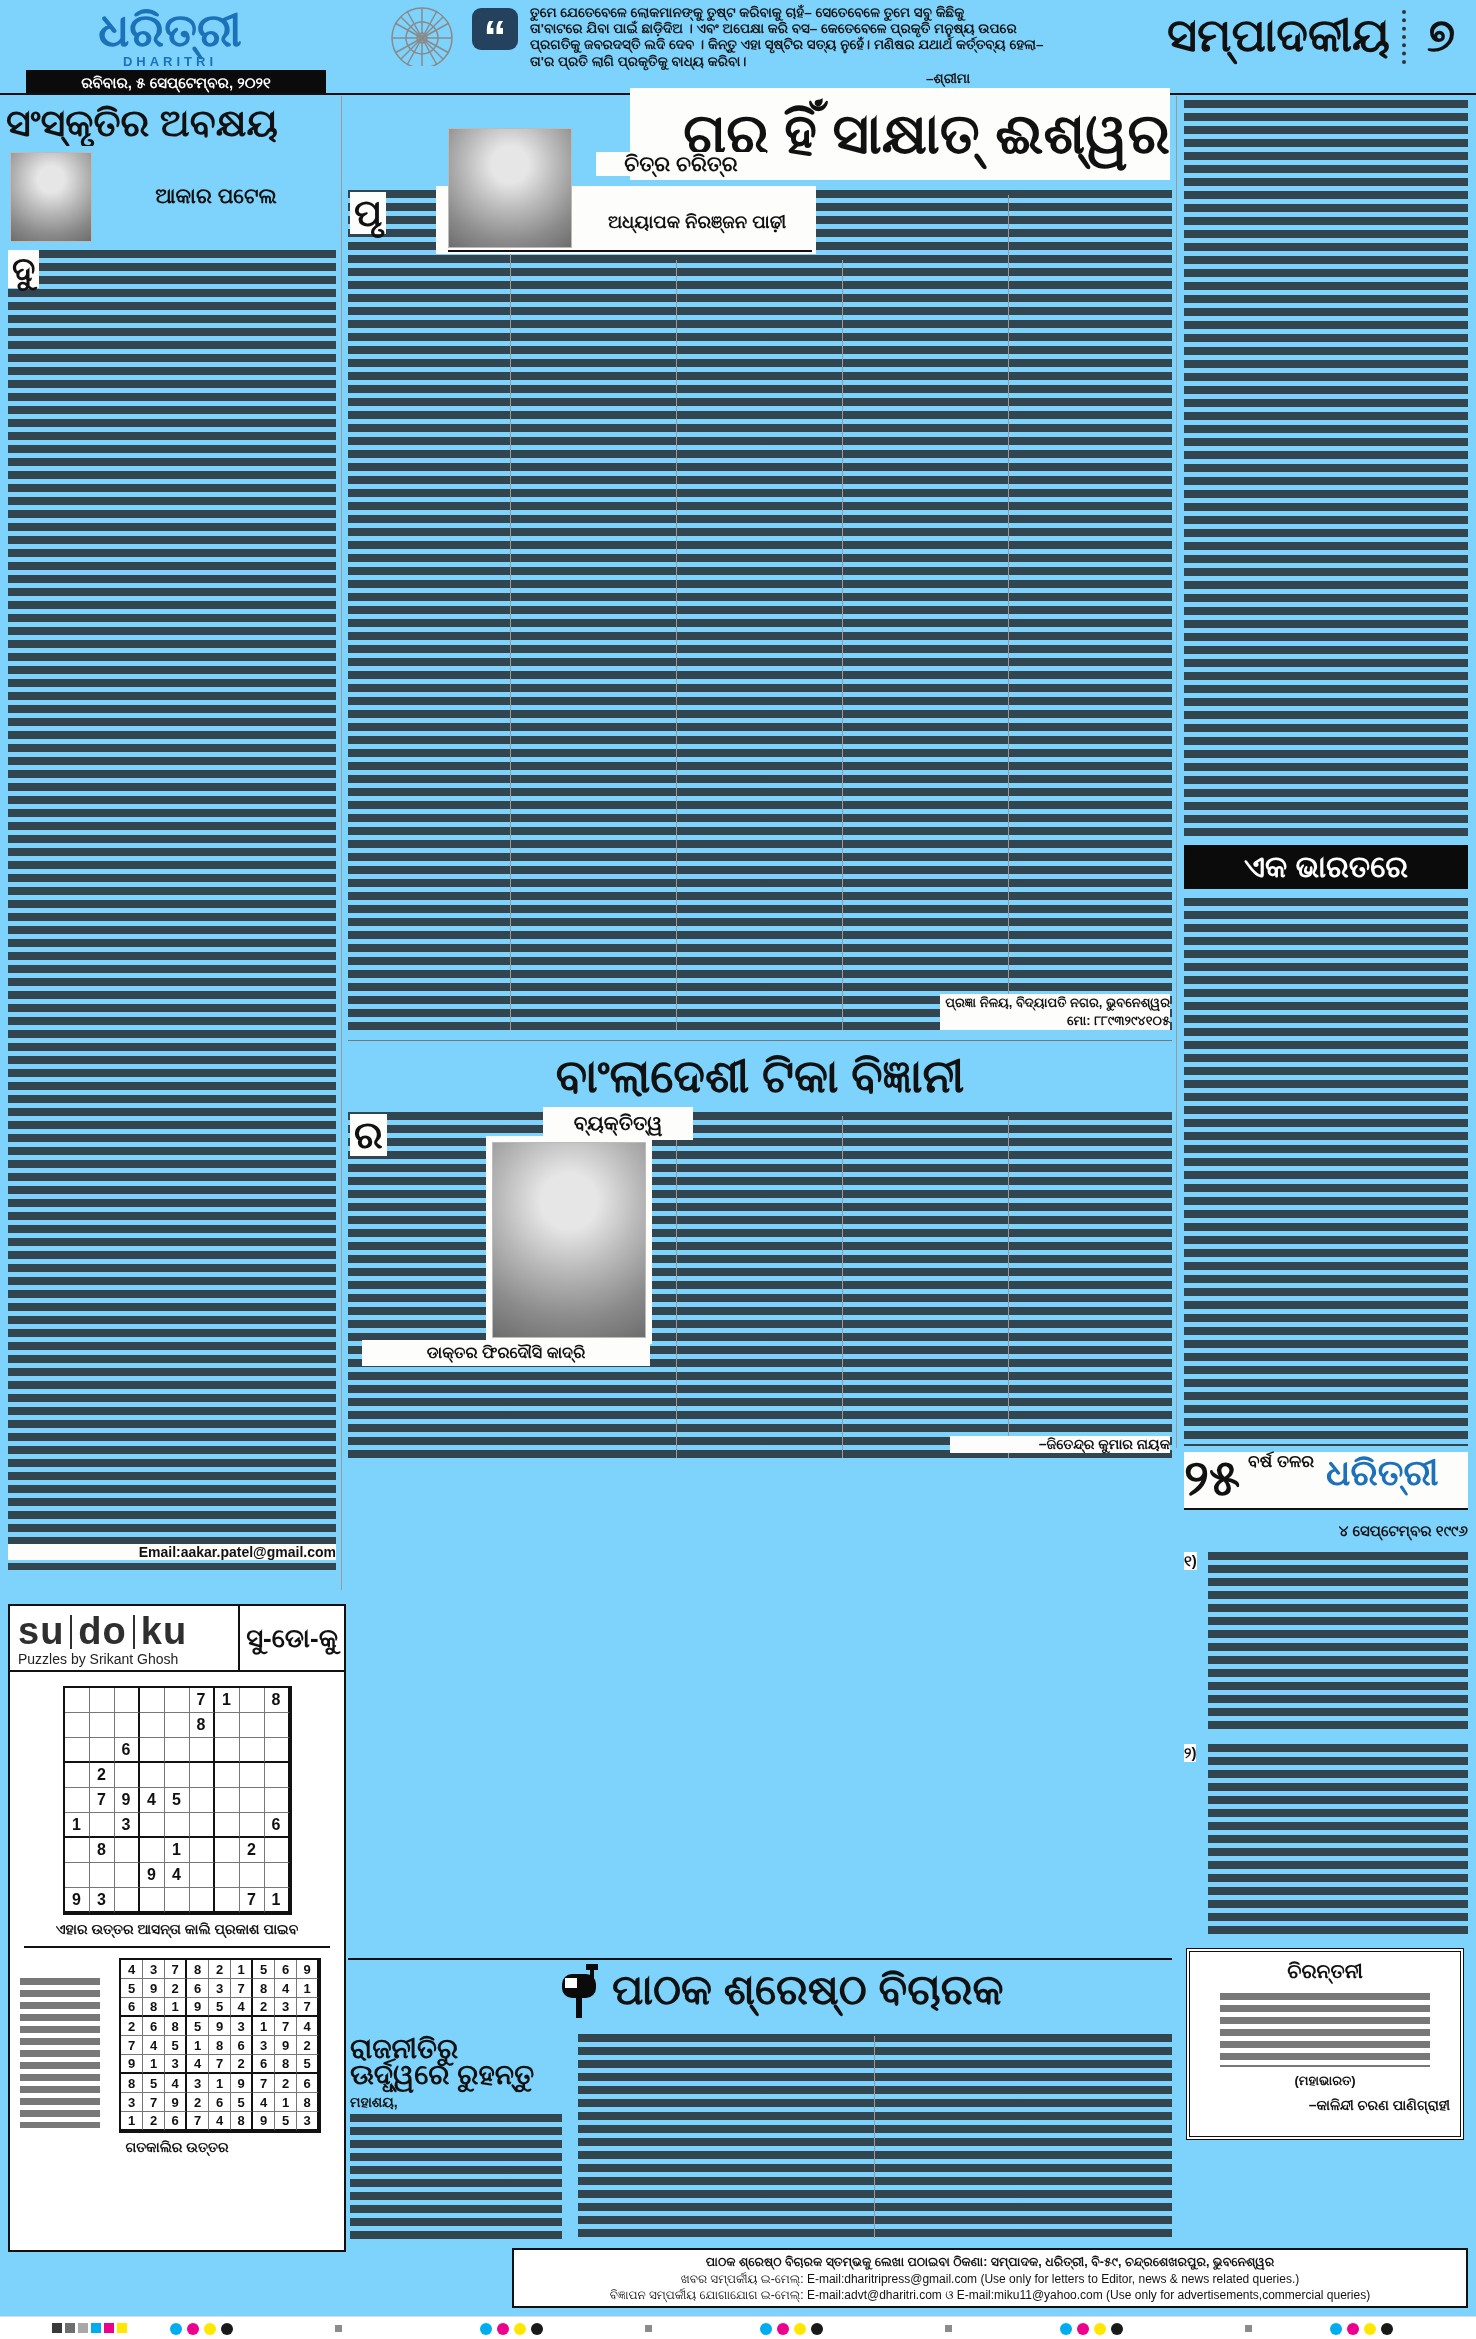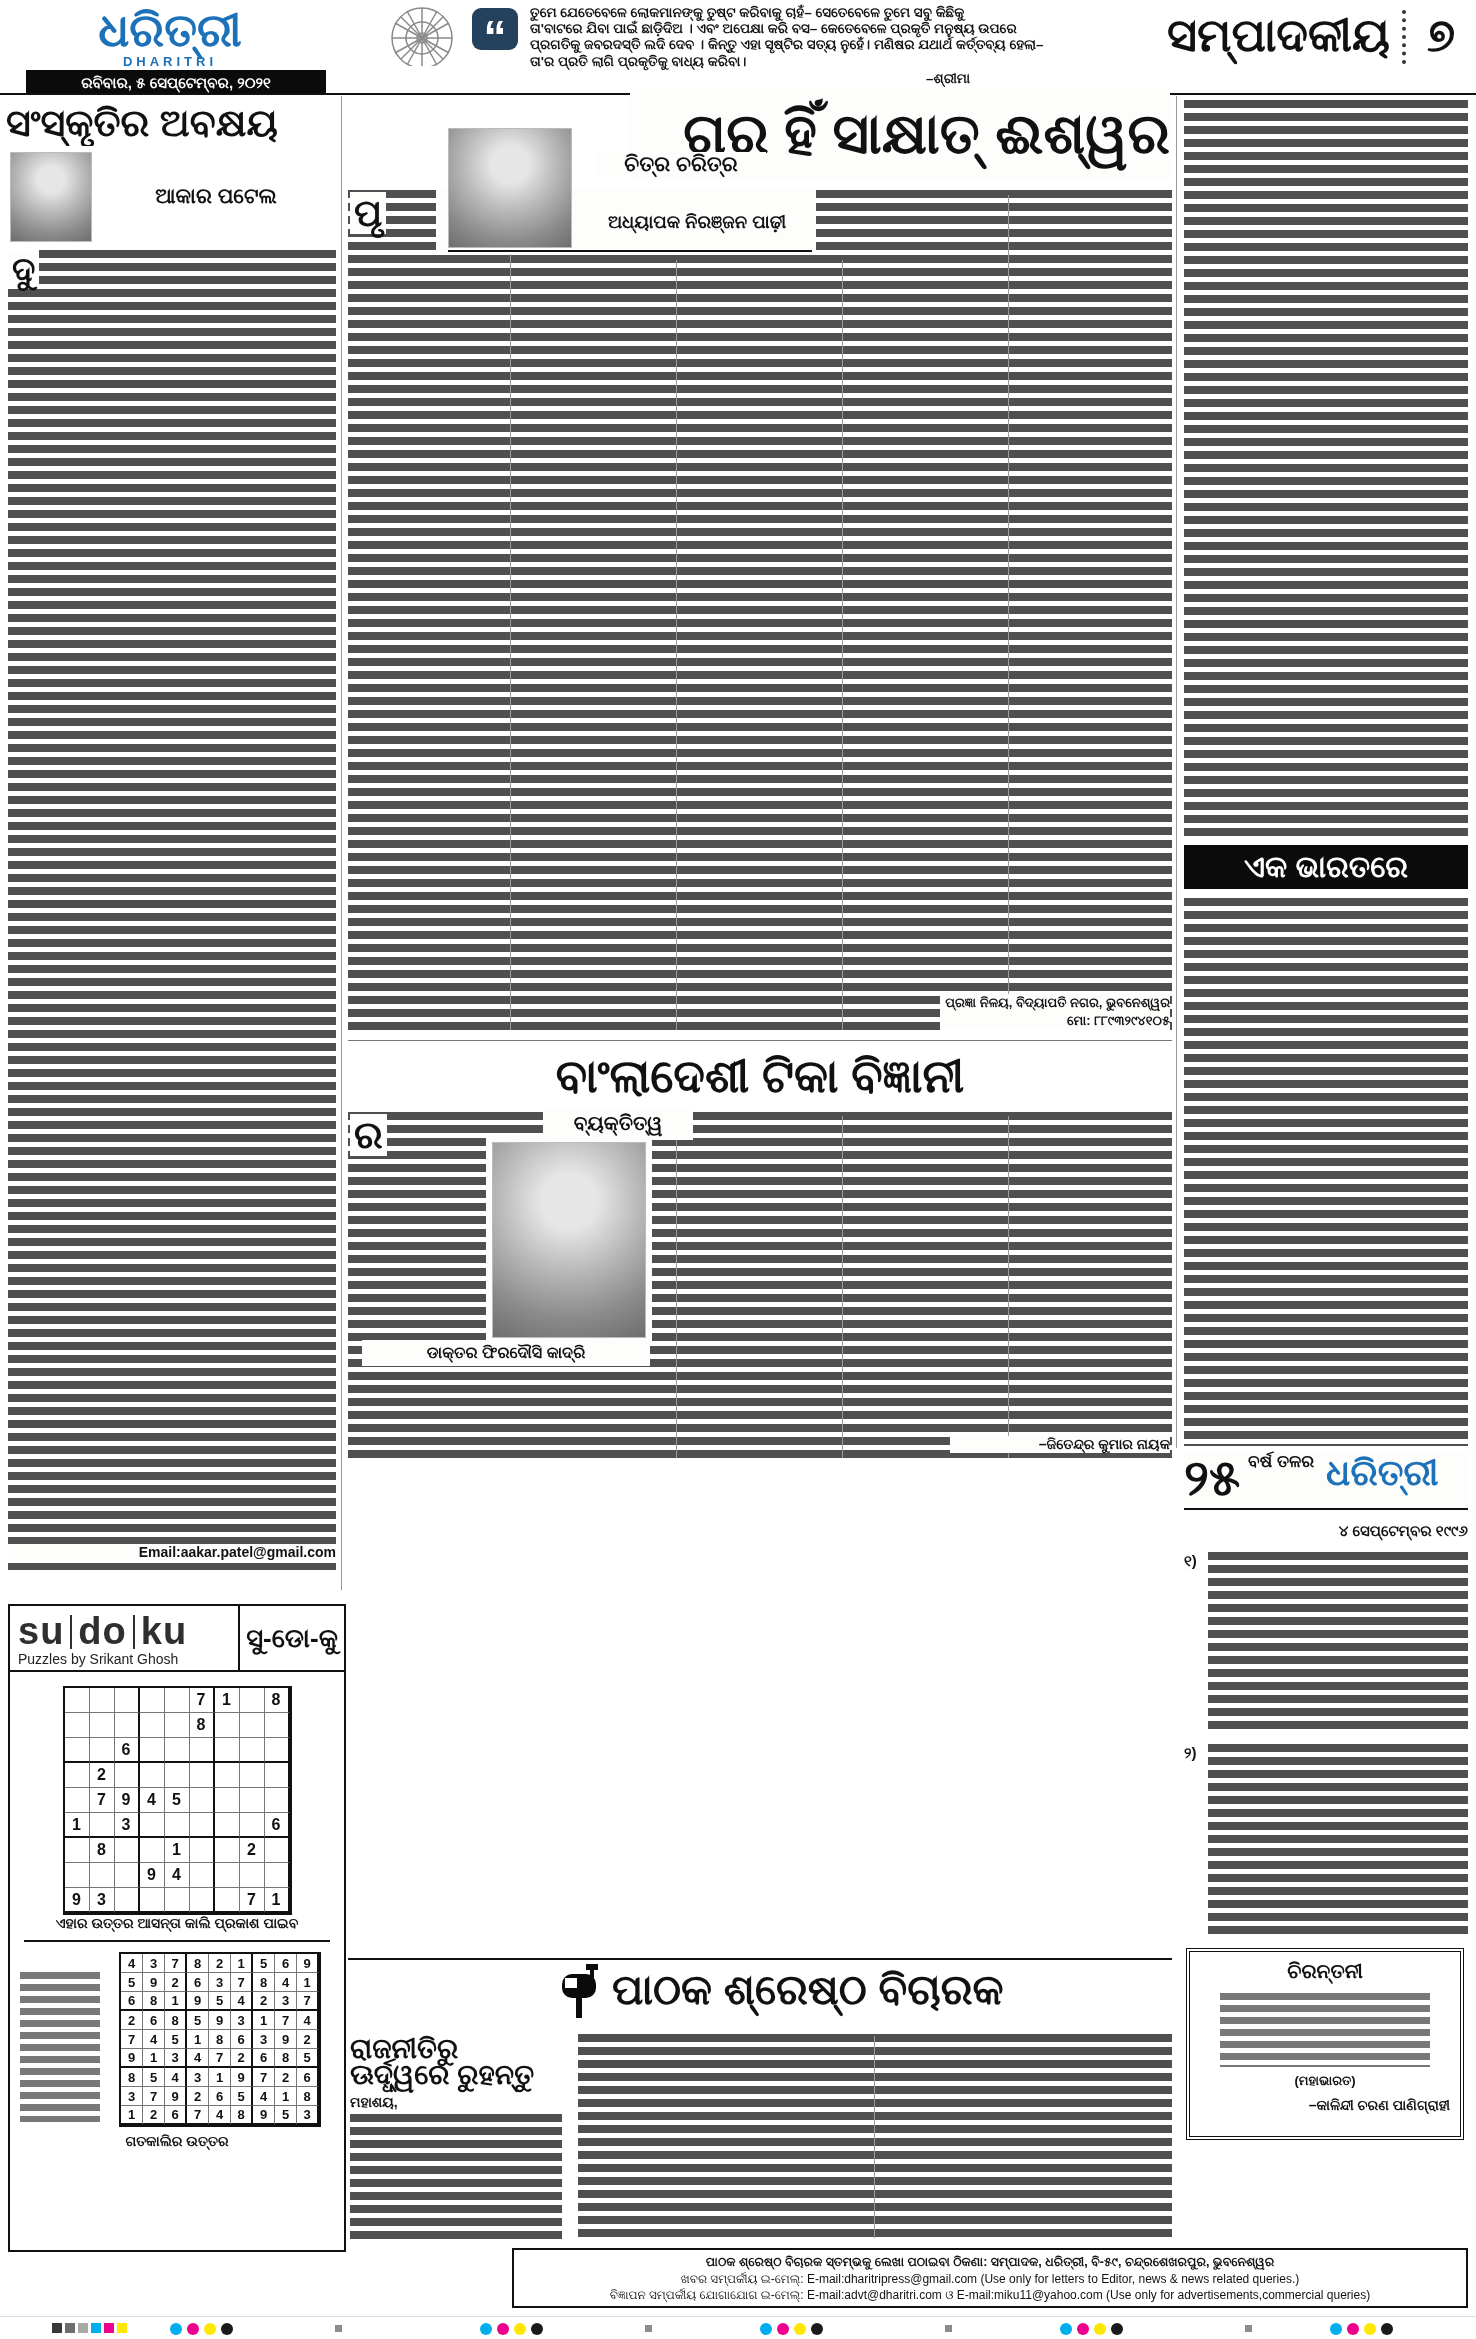--- a/index.html
+++ b/index.html
@@ -1,16 +1,16 @@
 <!DOCTYPE html>
 <html><head>
 <meta charset="utf-8">
 <style>
   html,body{margin:0;padding:0;background:#e8e8e8;}
-  .page{position:relative;width:1476px;height:2339px;background:#ffffff;overflow:hidden;
+  .page{position:relative;width:1476px;height:2339px;background:#7dd3fc;overflow:hidden;
         font-family:"Liberation Sans",sans-serif;color:#111;}
   .abs{position:absolute;}
   .b{font-weight:bold;}
   .center{text-align:center;}
   .right{text-align:right;}
   
   .sim{background-image:repeating-linear-gradient(to bottom,rgba(30,30,30,.78) 0 8px,transparent 8px 13px);}
   .sim-light{background-image:repeating-linear-gradient(to bottom,rgba(30,30,30,.6) 0 7px,transparent 7px 12px);}
   .rule-h{background:#111;}
   .rule-v{background:#9a9a9a;width:1px;}
@@ -201,21 +201,21 @@
             <div class="scell" style="border-bottom: 2px solid rgb(17, 17, 17);">3</div>
             <div class="scell" style="border-right: 2px solid rgb(17, 17, 17); border-bottom: 2px solid rgb(17, 17, 17);"></div>
             <div class="scell" style="border-bottom: 2px solid rgb(17, 17, 17);"></div>
             <div class="scell" style="border-bottom: 2px solid rgb(17, 17, 17);"></div>
             <div class="scell" style="border-right: 2px solid rgb(17, 17, 17); border-bottom: 2px solid rgb(17, 17, 17);"></div>
             <div class="scell" style="border-bottom: 2px solid rgb(17, 17, 17);"></div>
             <div class="scell" style="border-bottom: 2px solid rgb(17, 17, 17);">7</div>
             <div class="scell" style="border-right: 2px solid rgb(17, 17, 17); border-bottom: 2px solid rgb(17, 17, 17);">1</div>
           </div></div>
     </div>
-    <div class="center b" style="font-size:14px;">ଏହାର ଉତ୍ତର ଆସନ୍ତା କାଲି ପ୍ରକାଶ ପାଇବ</div>
+    <div class="center b" style="font-size:14px;margin-top:6px;">ଏହାର ଉତ୍ତର ଆସନ୍ତା କାଲି ପ୍ରକାଶ ପାଇବ</div>
     <div style="margin:8px 14px 0 14px;border-top:2px solid #111;"></div>
     <div style="display:flex;margin-top:10px;padding:0 10px;">
       <div style="width:86px;">
         <div class="sim-light" style="width:80px;height:150px;margin-top:20px;"></div>
       </div>
       <div style="flex:1;text-align:center;">
         <div class="sgrid" id="sudoku-solution"><div class="srow">
               <div class="scell scell-sm">4</div>
               <div class="scell scell-sm">3</div>
               <div class="scell scell-sm" style="border-right: 2px solid rgb(17, 17, 17);">7</div>

